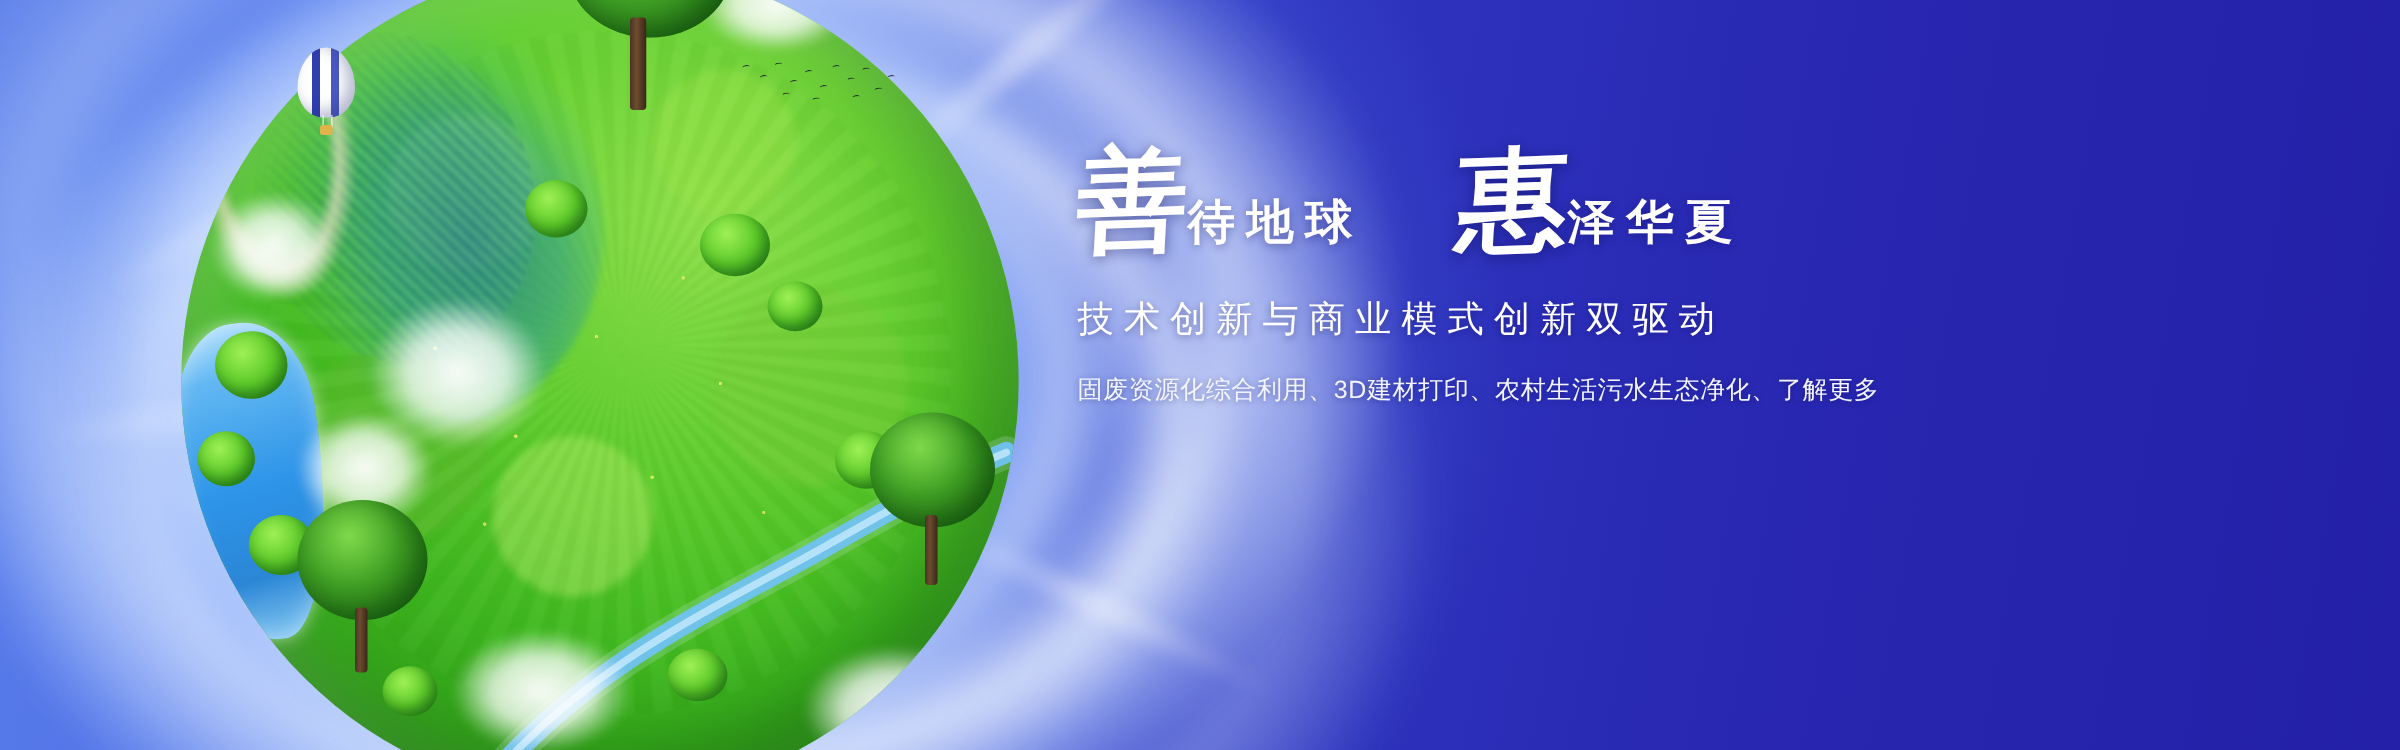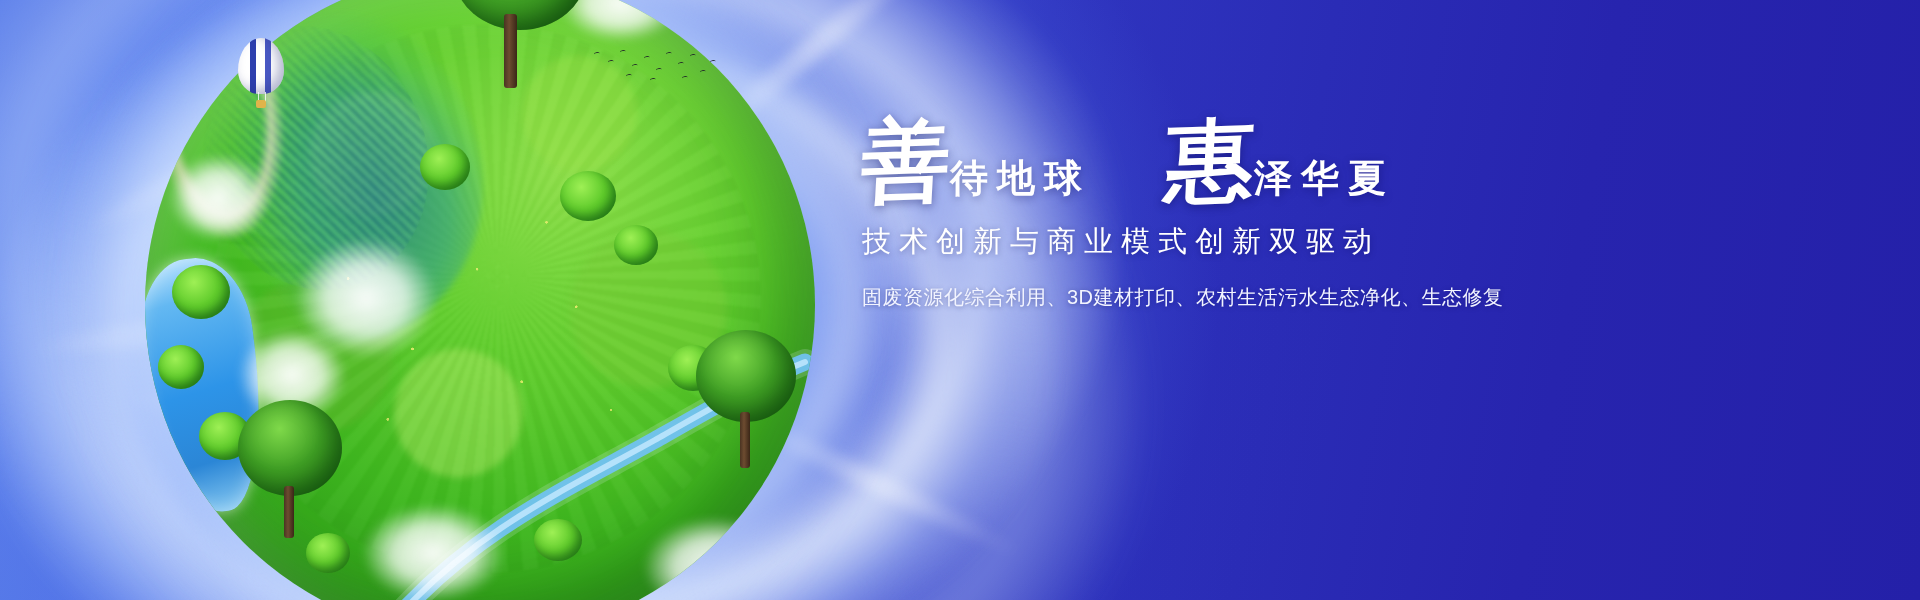--- a/index.html
+++ b/index.html
@@ -133,21 +133,21 @@
   }
   .cal-sub{
     font-family:Liberation Serif, serif;
     font-size:38px;font-weight:700;letter-spacing:9px;
     display:inline-block;vertical-align:baseline;
     text-shadow:0 2px 8px rgba(10,10,80,.4);
   }
   .hl-group{display:inline-block;}
   .hl-gap{display:inline-block;width:66px;}
   .subtitle{
-    color:#ffffff;font-size:29px;letter-spacing:8px;
+    margin-top:14px;color:#ffffff;font-size:29px;letter-spacing:8px;
     font-family:"Liberation Sans","DejaVu Sans",sans-serif;font-weight:400;
     text-shadow:0 1px 6px rgba(10,10,80,.4);white-space:nowrap;
   }
   .desc{
     margin-top:22px;color:#f2f4ff;font-size:20px;letter-spacing:.5px;
     font-family:"Liberation Sans","DejaVu Sans",sans-serif;
     text-shadow:0 1px 5px rgba(10,10,80,.4);white-space:nowrap;
   }
   .cta{
     margin-top:26px;display:inline-flex;align-items:center;justify-content:center;gap:12px;
@@ -254,17 +254,17 @@
         <span class="cal">善</span><span class="cal-sub">待地球</span>
       </span>
       <span class="hl-gap"></span>
       <span class="hl-group">
         <span class="cal">惠</span><span class="cal-sub">泽华夏</span>
       </span>
     </div>
 
     <div class="subtitle">技术创新与商业模式创新双驱动</div>
 
-    <div class="desc">固废资源化综合利用、3D建材打印、农村生活污水生态净化、生态修复</div>
+    <div class="desc">固废资源化综合利用、3D建材打印、农村生活污水生态净化、了解更多</div>
 
 
   </div>
 </div>
 
 </body></html>

